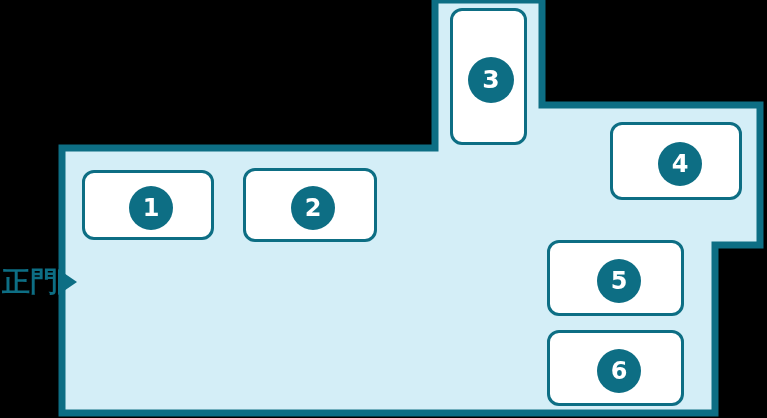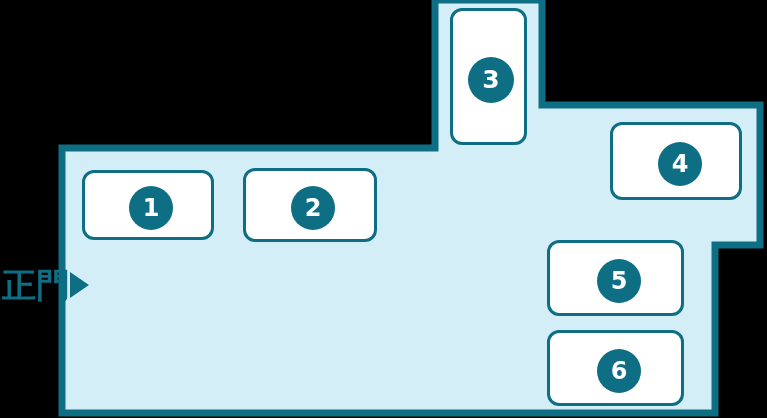--- a/index.html
+++ b/index.html
@@ -6,23 +6,23 @@
   body{width:767px;height:418px;overflow:hidden;
        font-family:"Liberation Sans","DejaVu Sans",sans-serif;}
   #stage{position:relative;width:767px;height:418px;background:#000;}
 
   
   #floor{position:absolute;left:0;top:0;width:767px;height:418px;}
 
   
   .entrance{position:absolute;display:flex;align-items:center;gap:0px;}
   .entrance-label{
-    color:#0D6E84;font-size:34px;font-weight:700;line-height:1;
+    color:#0D6E84;font-size:28px;font-weight:700;line-height:1;
     letter-spacing:0px;white-space:nowrap;
-    font-family:Liberation Sans, sans-serif;
+    font-family:Liberation Serif, serif;
   }
   .entrance-arrow{
     width:0;height:0;border-style:solid;
     border-width:13px 0 13px 19px;
     border-color:transparent transparent transparent #0D6E84;
   }
 
   
   .room{
     position:absolute;background:#FFFFFF;

